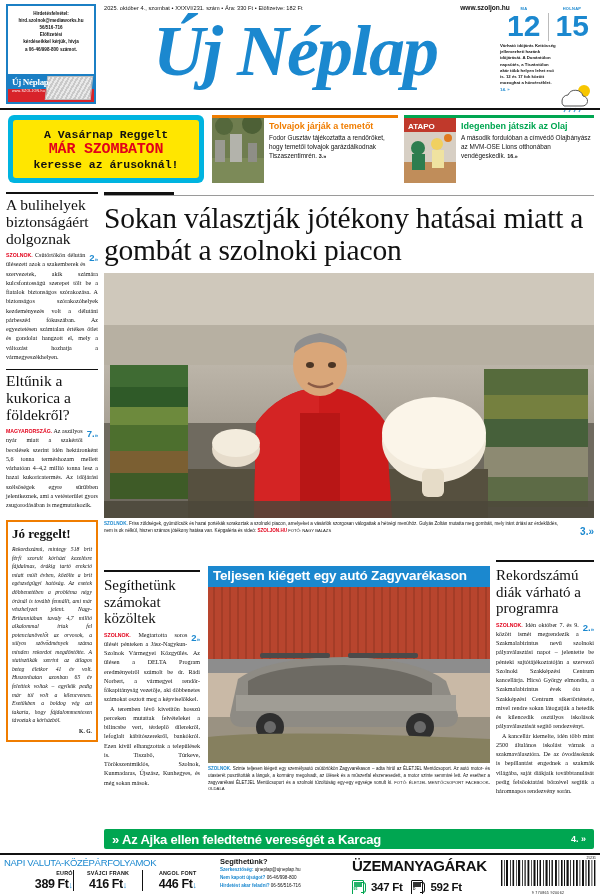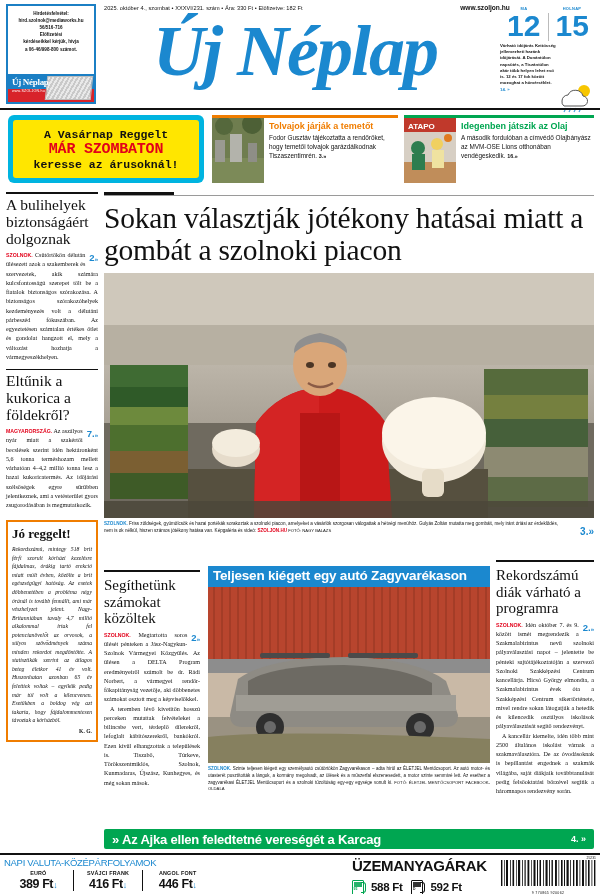--- a/index.html
+++ b/index.html
@@ -158,21 +158,21 @@
     display:flex;align-items:center;padding:0 8px;box-sizing:border-box;
   }
   .greenbar .t{color:#fff;font-size:13px;font-weight:700;letter-spacing:-.2px;}
   .greenbar .pg{margin-left:auto;color:#fff;font-size:9px;font-weight:700;}
   
   .footer{left:0;top:853px;width:600px;height:41px;border-top:2px solid #111;}
   .fx{left:4px;top:857px;width:208px;}
   .fx .ttl{color:#1b88cf;font-size:9.5px;font-weight:400;letter-spacing:-.3px;}
   .fx .grid{display:flex;margin-top:2px;}
   .fx .cell{flex:1;text-align:center;border-left:1px solid #111;}
-  .fx .cell:first-child{border-left:none;}
+  .fx .cell:first-child{border-left:none;text-align:right;}
   .fx .cell .n{font-size:5.4px;font-weight:700;color:#111;letter-spacing:.2px;}
   .fx .cell .v{font-size:12.5px;font-weight:700;color:#111;margin-top:1px;letter-spacing:-.4px;}
   .fx .cell .v .ar{color:#1b88cf;font-size:9px;font-weight:400;}
   .help{left:220px;top:857px;width:120px;}
   .help .ttl{font-size:7.5px;font-weight:700;color:#111;}
   .help .row{font-size:4.6px;line-height:1.5;color:#111;margin-top:1px;}
   .help .row b{color:#1b88cf;}
   .fuel{left:352px;top:857px;width:140px;}
   .fuel .ttl{color:#111;font-size:15px;font-weight:700;letter-spacing:-.3px;}
   .fuel .row{display:flex;align-items:center;margin-top:4px;gap:5px;}
@@ -461,30 +461,45 @@
         <div class="n">SVÁJCI FRANK</div>
         <div class="v"><span>416 Ft</span><span class="ar">↓</span></div>
       </div>
       <div class="cell">
         <div class="n">ANGOL FONT</div>
         <div class="v"><span>446 Ft</span><span class="ar">↓</span></div>
       </div>
     </div>
   </div>
 
+  <div class="abs help">
+    <div class="ttl">Segíthetünk?</div>
+    <div class="row">
+      <b>Szerkesztőség:</b>
+      <span>ujneplap@ujneplap.hu</span>
+    </div>
+    <div class="row">
+      <b>Nem kapott újságot?</b>
+      <span>06-46/998-800</span>
+    </div>
+    <div class="row">
+      <b>Hirdetést akar feladni?</b>
+      <span>06-56/516-716</span>
+    </div>
+  </div>
 
   <div class="abs fuel">
     <div class="ttl">ÜZEMANYAGÁRAK</div>
     <div class="row">
       <span class="pump" style="color:#00a651;">
         <span class="bodyp"></span>
           <span class="nozzle"></span>
         <span class="lbl">95</span>
       </span>
-      <span class="price">588 Ft</span>
+      <span class="price">347 Ft</span>
       <span class="pump" style="color:#111;margin-left:4px;">
         <span class="bodyp"></span>
           <span class="nozzle"></span>
         <span class="lbl">D</span>
       </span>
       <span class="price">592 Ft</span>
     </div>
   </div>
 
   <div class="abs barcode">

